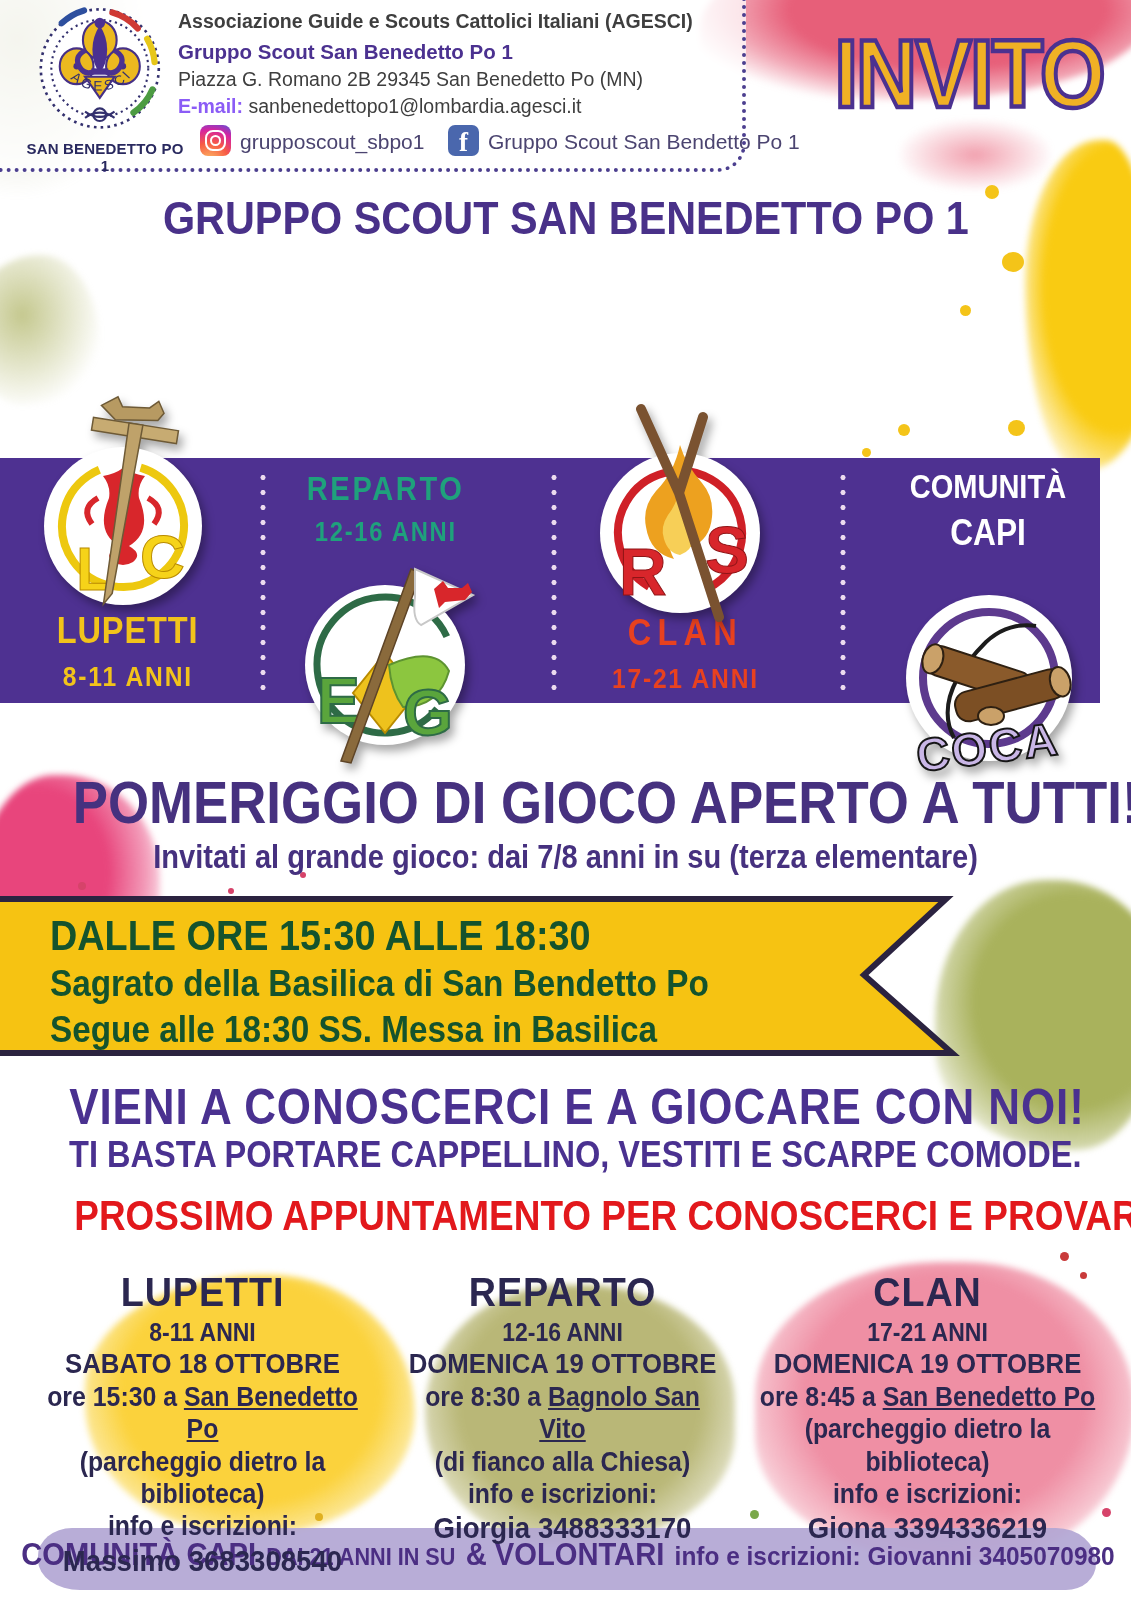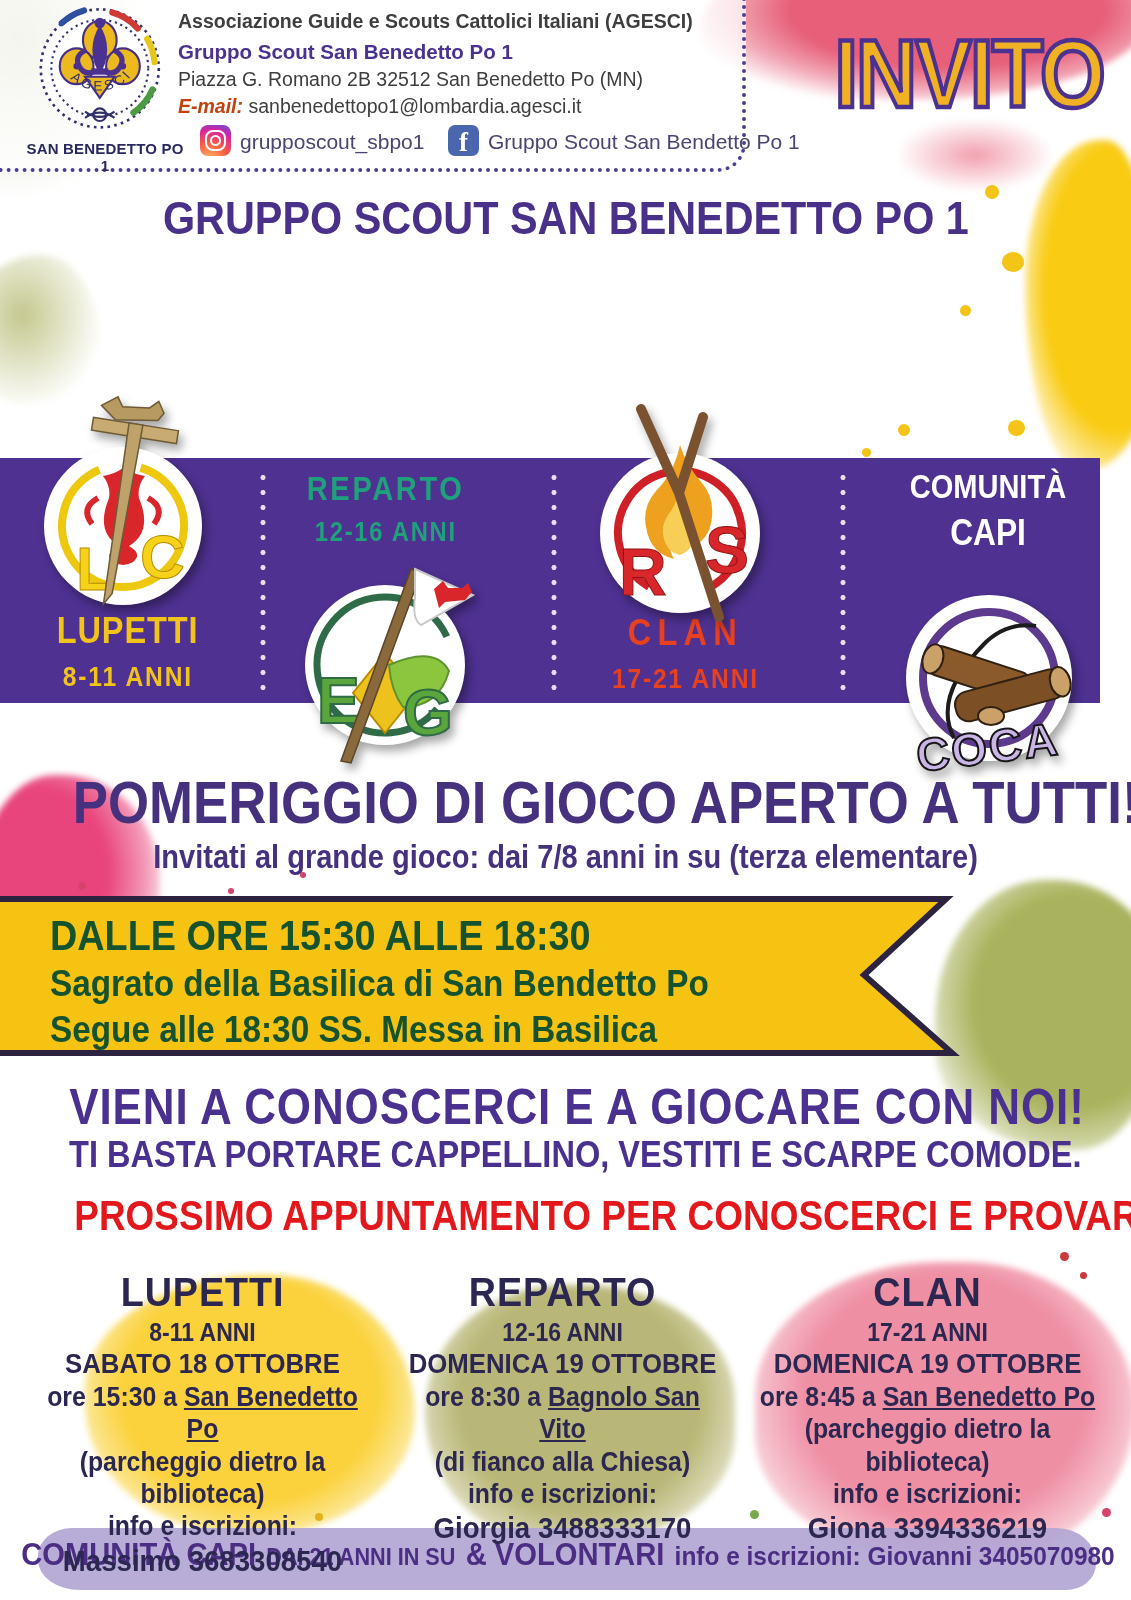--- a/index.html
+++ b/index.html
@@ -89,23 +89,23 @@
       <path d="M80 46 q11 6 5 16 q-6 9 -15 3" fill="none" stroke="#4B3190" stroke-width="5"></path>
       <rect x="58" y="63" width="16" height="6" fill="#4B3190"></rect>
       <path id="agc" d="M34 68 A40 40 0 0 0 98 68" fill="none"></path>
       <text font-size="13" letter-spacing="3" fill="#33306e"><textPath href="#agc" startOffset="6">AGESCI</textPath></text>
       <circle cx="66" cy="107" r="6" fill="none" stroke="#33306e" stroke-width="2"></circle>
       <path d="M52 104 q14 10 28 0 M52 110 q14 -10 28 0" fill="none" stroke="#33306e" stroke-width="2"></path>
     </svg>
     <div class="logo-cap">SAN BENEDETTO PO 1</div>
     <div class="hdr-line" style="top:18px;font-weight:bold;">Associazione Guide e Scouts Cattolici Italiani (AGESCI)</div>
     <div class="hdr-line b" style="top:48px;color:#4b3190;font-size:20.5px;">Gruppo Scout San Benedetto Po 1</div>
-    <div class="hdr-line" style="top:76px;">Piazza G. Romano 2B 32512 San Benedetto Po (MN)</div>
+    <div class="hdr-line" style="top:76px;">Piazza G. Romano 2B 29345 San Benedetto Po (MN)</div>
     <div class="hdr-line" style="top:103px;">
-      <span class="b" style="color:#c2410c;font-style:italic;">E-mail:</span>
+      <span class="b" style="color:#8b5cf6;">E-mail:</span>
       <span>sanbenedettopo1@lombardia.agesci.it</span>
     </div>
     <div class="ig" style="left:200px;top:133px;"></div>
     <div class="hdr-line" style="left:240px;top:138px;color:#4b4470;font-size:21px;">grupposcout_sbpo1</div>
     <div class="fb" style="left:448px;top:133px;"><span>f</span></div>
     <div class="hdr-line" style="left:488px;top:138px;color:#4b4470;font-size:21px;">Gruppo Scout San Bendetto Po 1</div>
   </div>
 
   <div class="abs" style="left:742px;top:26px;width:380px;text-align:right;z-index:5;">
     <span class="invito cond">INVITO</span>

